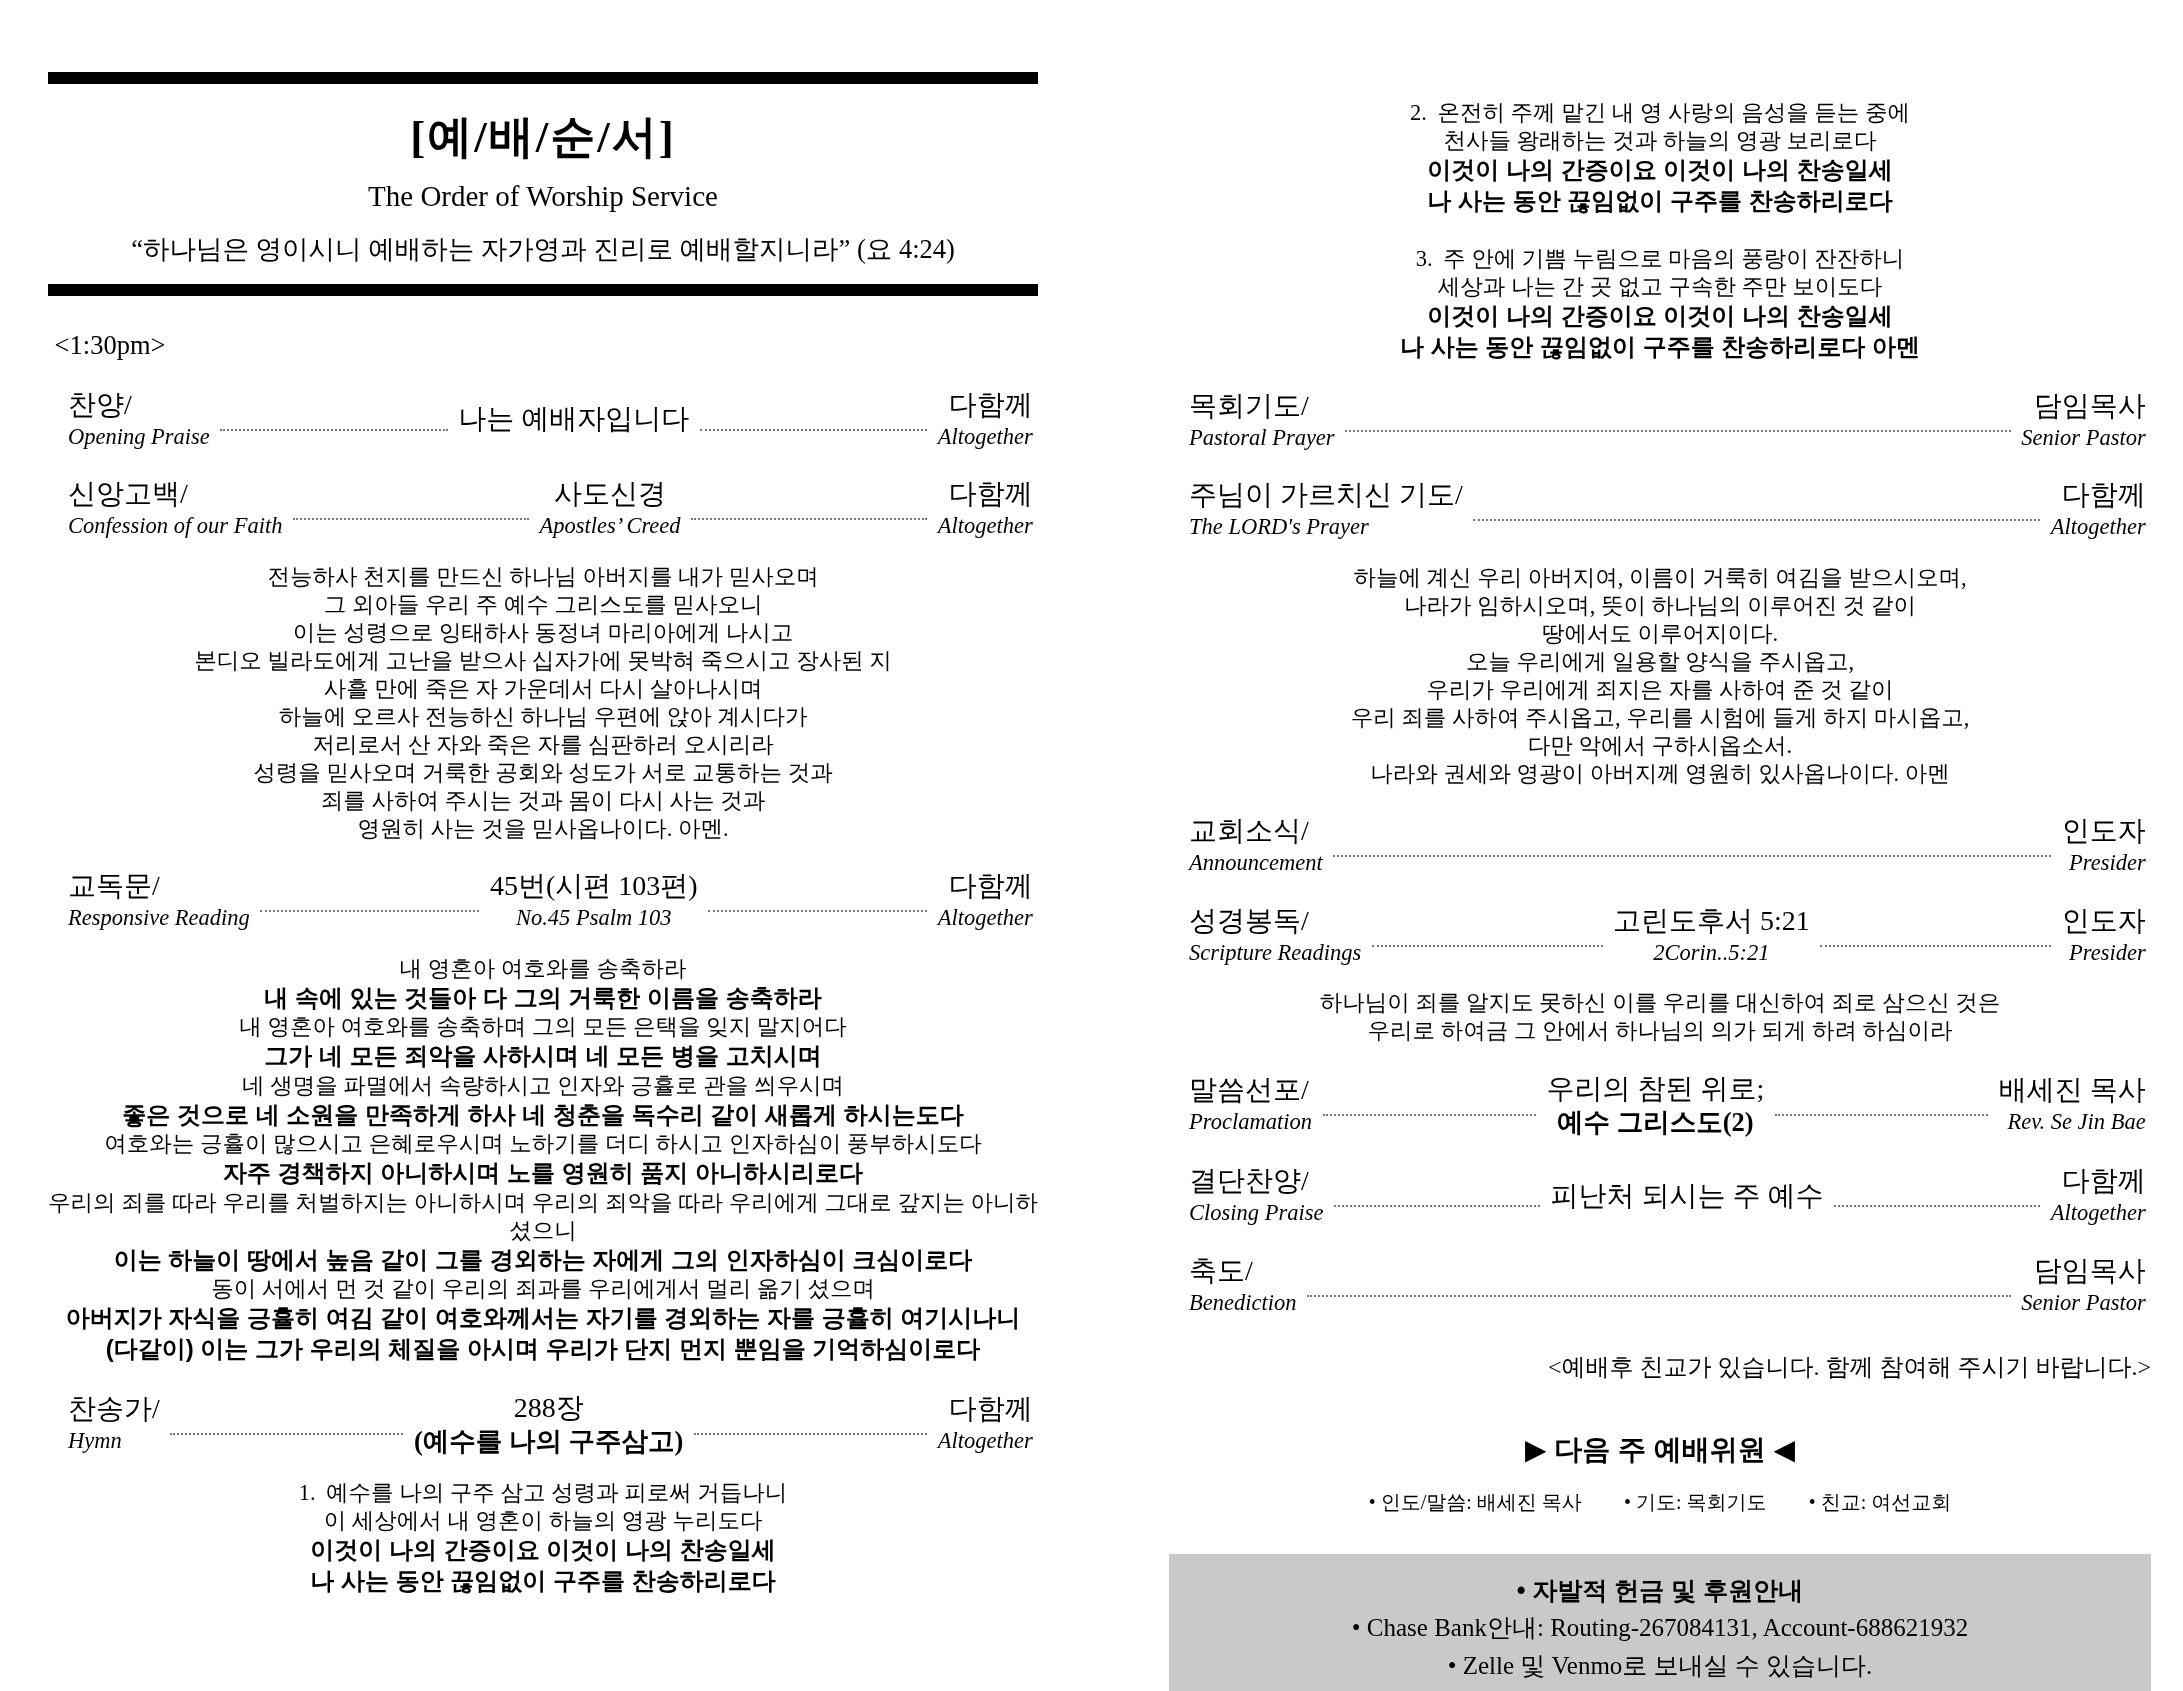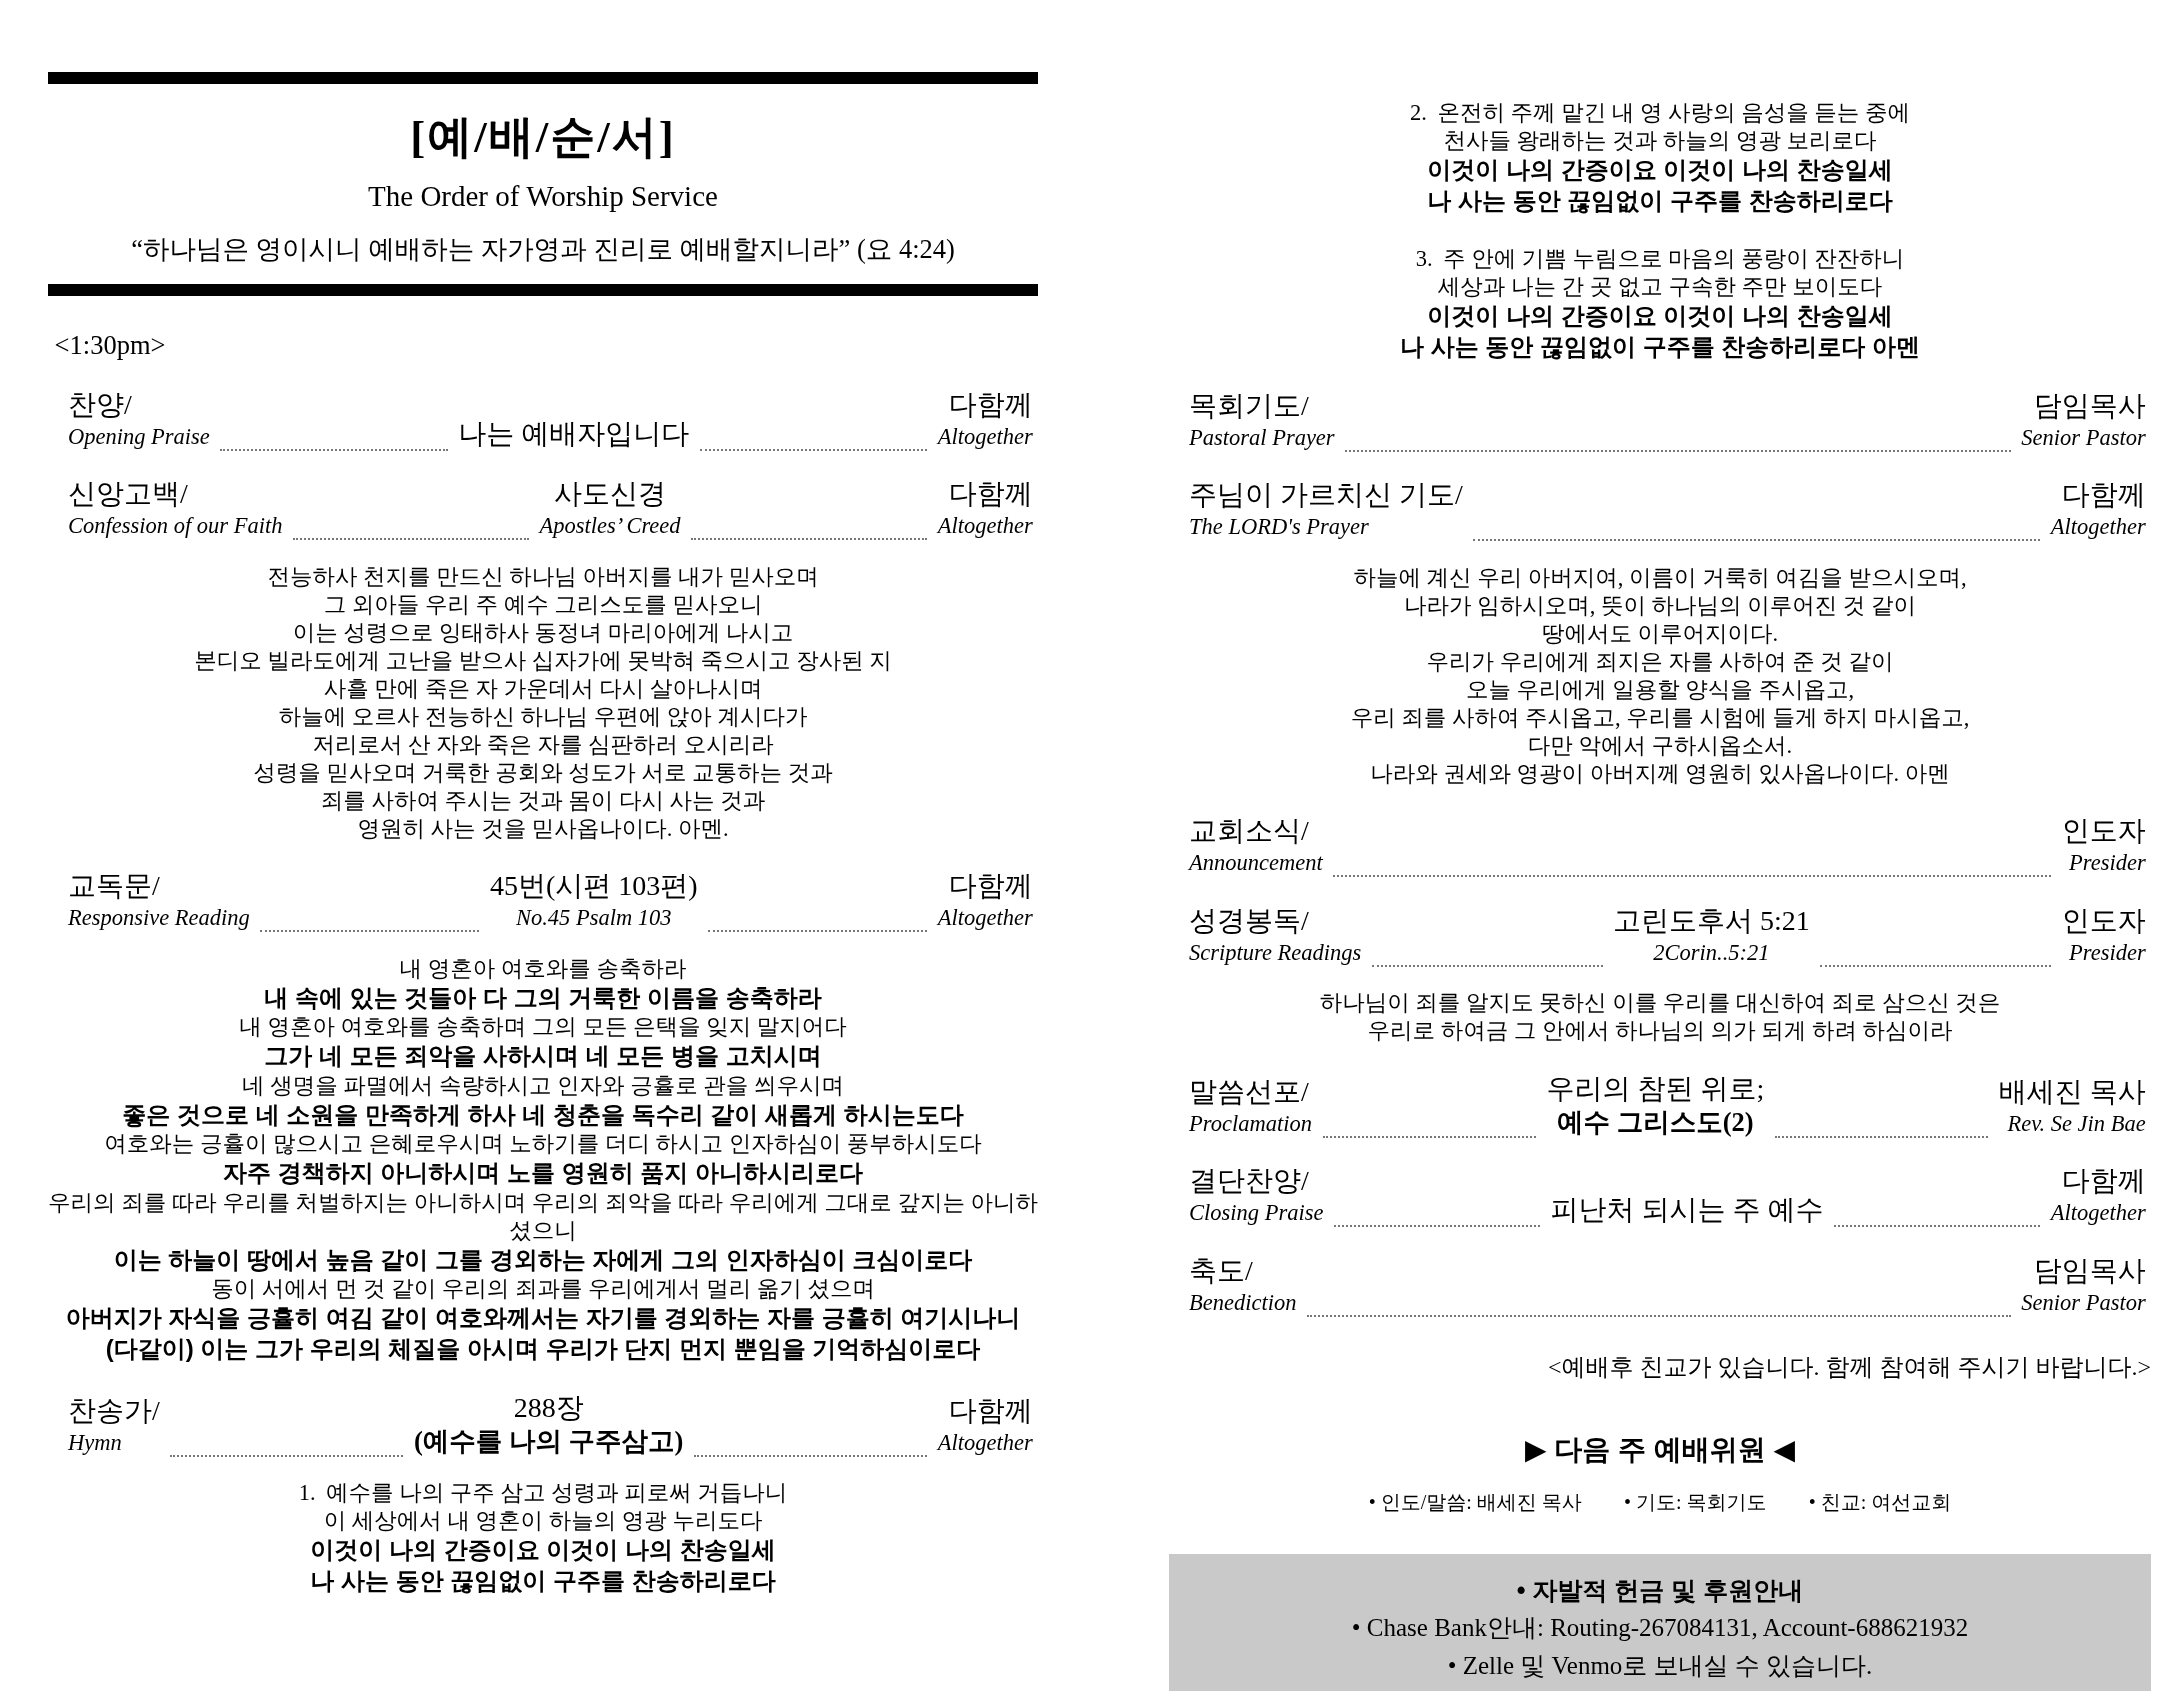--- a/index.html
+++ b/index.html
@@ -16,21 +16,21 @@
   .header{margin-top:72px;}
   .bar{height:12px;background:#000;}
   .head-inner{text-align:center;padding:22.5px 0 17px;}
   .h-title{font-size:45px;font-weight:700;letter-spacing:2px;}
   .h-en{font-size:29px;margin-top:13.3px;}
   .h-verse{font-size:26.5px;margin-top:18.6px;}
 
   .time{margin-top:34px;font-size:26.5px;padding-left:6.6px;}
 
   
-  .svc{display:flex;align-items:flex-end;margin-top:26.5px;}
+  .svc{display:flex;align-items:center;margin-top:26.5px;}
   .svc-l{flex:0 0 auto;padding-left:20px;}
   .svc-c{flex:0 0 auto;text-align:center;}
   .svc-r{flex:0 0 auto;text-align:right;padding-right:5.3px;}
   .k{font-size:28px;line-height:34px;white-space:nowrap;}
   .k2{font-size:26.5px;line-height:32px;white-space:nowrap;font-weight:bold;}
   .e{font-size:22.5px;font-style:italic;line-height:29px;white-space:nowrap;}
   .lead{flex:1 1 auto;border-bottom:2px dotted #777;height:21px;margin:0 10.6px;min-width:26.5px;}
 
   
   .block{text-align:center;margin-top:22.5px;}
@@ -213,22 +213,22 @@
     <div class="svc-r">
       <div class="k">다함께</div>
       <div class="e">Altogether</div>
     </div>
   </div>
 
   <div class="block">
     <div class="ln">하늘에 계신 우리 아버지여, 이름이 거룩히 여김을 받으시오며,</div>
     <div class="ln">나라가 임하시오며, 뜻이 하나님의 이루어진 것 같이</div>
     <div class="ln">땅에서도 이루어지이다.</div>
+    <div class="ln">오늘 우리에게 일용할 양식을 주시옵고,</div>
     <div class="ln">우리가 우리에게 죄지은 자를 사하여 준 것 같이</div>
-    <div class="ln">오늘 우리에게 일용할 양식을 주시옵고,</div>
     <div class="ln">우리 죄를 사하여 주시옵고, 우리를 시험에 들게 하지 마시옵고,</div>
     <div class="ln">다만 악에서 구하시옵소서.</div>
     <div class="ln">나라와 권세와 영광이 아버지께 영원히 있사옵나이다. 아멘</div>
   </div>
 
   <div class="svc">
     <div class="svc-l">
       <div class="k">교회소식/</div>
       <div class="e">Announcement</div>
     </div>

